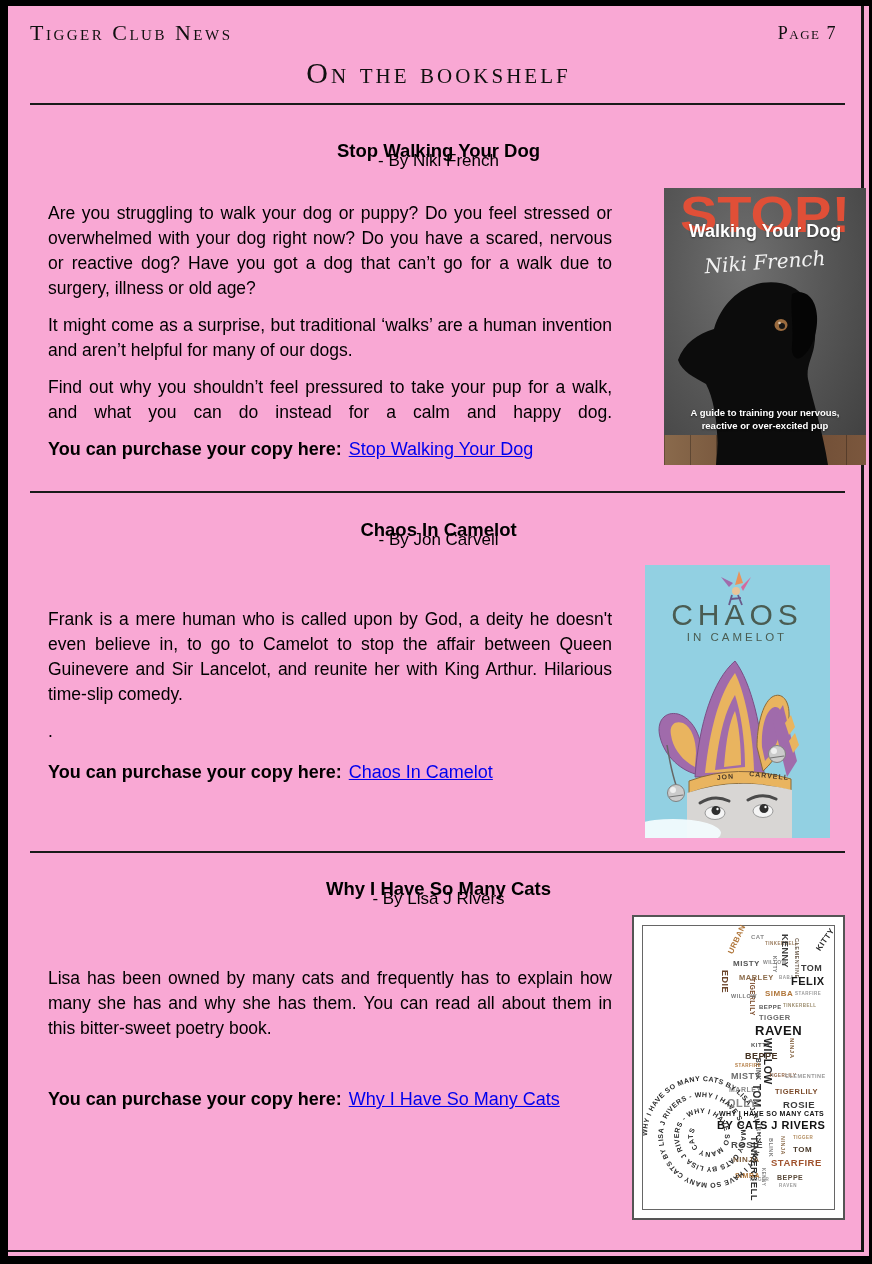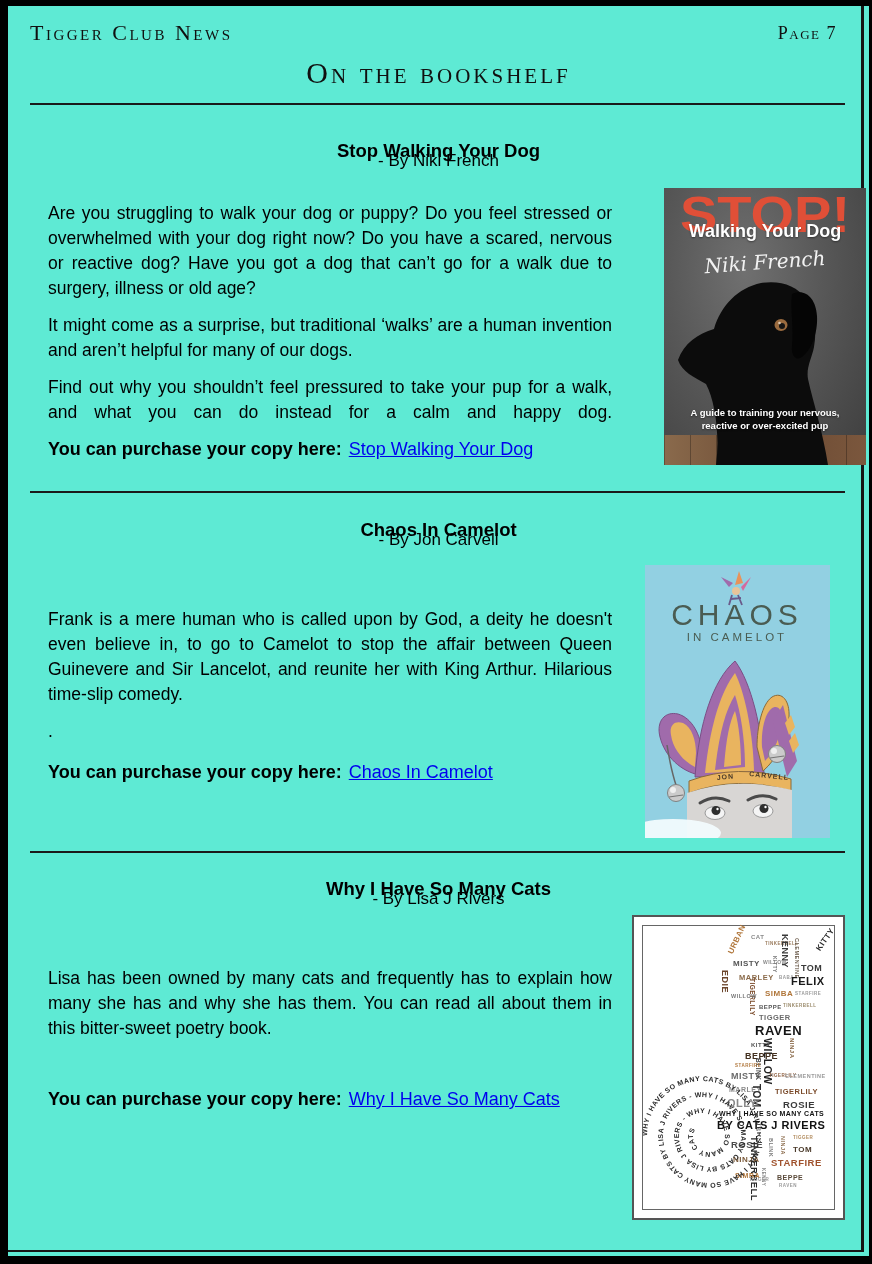--- a/index.html
+++ b/index.html
@@ -1,16 +1,16 @@
 <!DOCTYPE html>
 <html style="--link-color: #0000ee;"><head>
 <meta charset="utf-8">
 <style>
   html,body{margin:0;padding:0;background:#2b2b2b;}
-  .page{position:relative;width:872px;height:1264px;background:#5eead4;box-sizing:border-box;
+  .page{position:relative;width:872px;height:1264px;background:#f9a8d4;box-sizing:border-box;
     border-top:6px solid #000;border-left:8px solid #000;border-right:3px solid #000;border-bottom:8px solid #000;
     font-family:"Liberation Sans",sans-serif;color:#000;overflow:hidden;}
   .edge-inner{position:absolute;top:0;left:0;right:5px;bottom:4px;border-right:3px solid #151515;border-bottom:2px solid #151515;pointer-events:none;}
 
   
   .masthead-title{position:absolute;top:14px;left:22px;font-family:"Liberation Serif",serif;font-variant:small-caps;font-size:22px;letter-spacing:2.5px;color:#101010;}
   .page-number{position:absolute;top:17px;right:32px;font-family:"Liberation Serif",serif;font-variant:small-caps;font-size:18px;letter-spacing:1.5px;color:#101010;}
   .section-title{position:absolute;top:50px;left:0;right:0;text-align:center;font-family:"Liberation Serif",serif;font-variant:small-caps;font-size:30px;letter-spacing:3px;color:#101010;}
   .rule,.divider{position:absolute;left:22px;right:24px;height:0;border-top:2px solid #1a1a1a;}
   .rule{top:97px}.divider1{top:485px}.divider2{top:845px}

